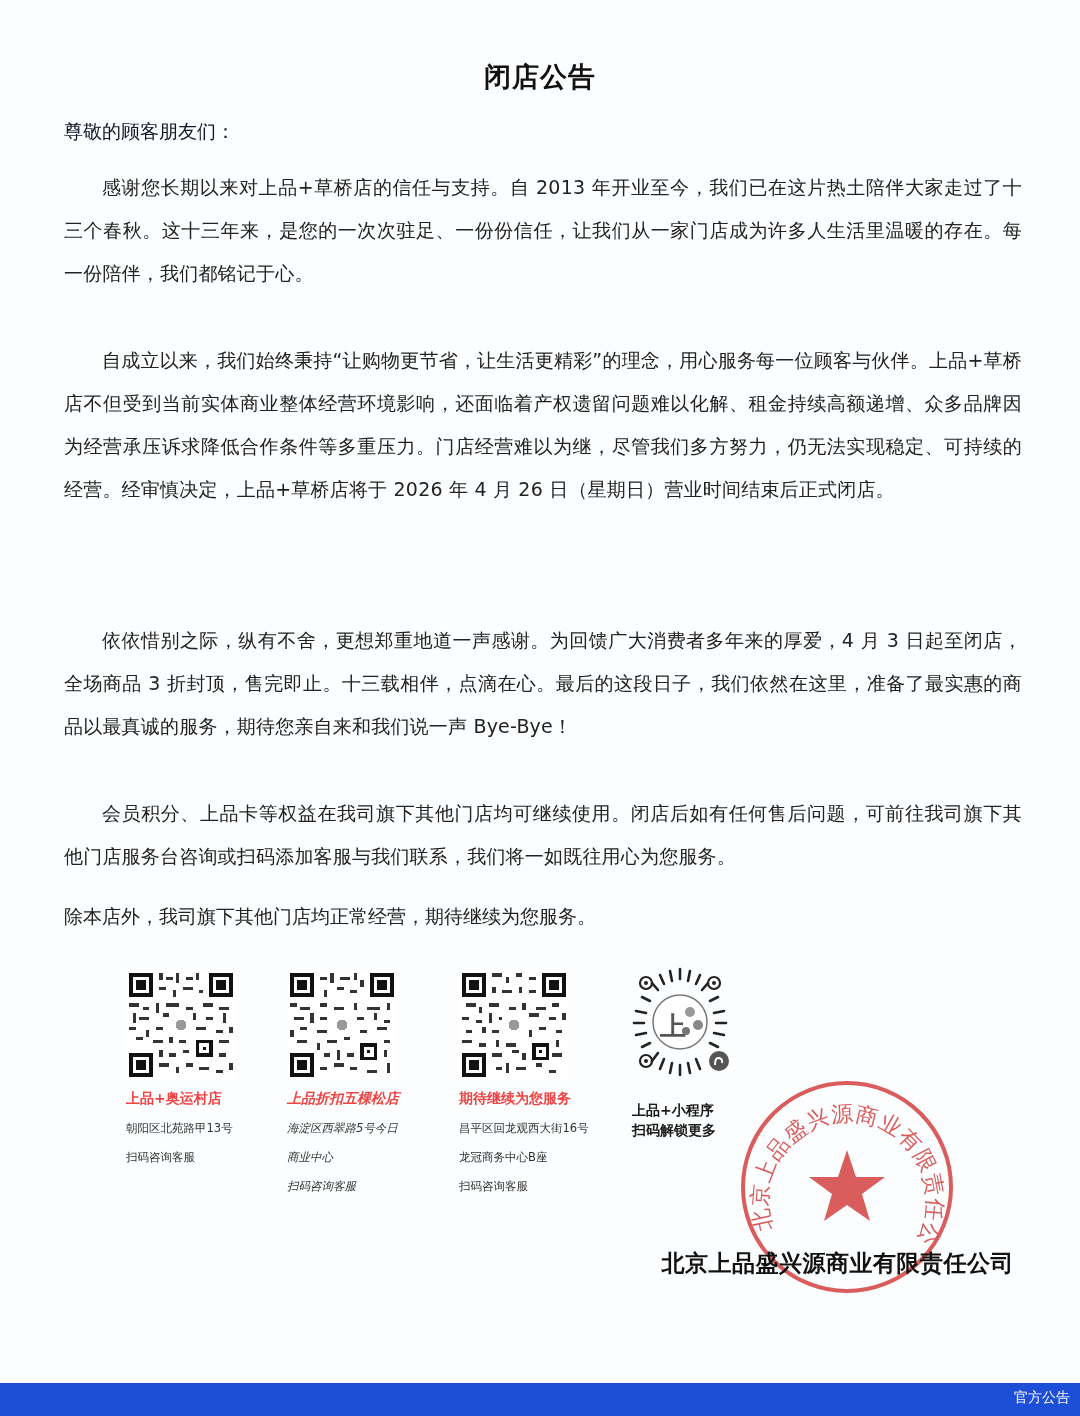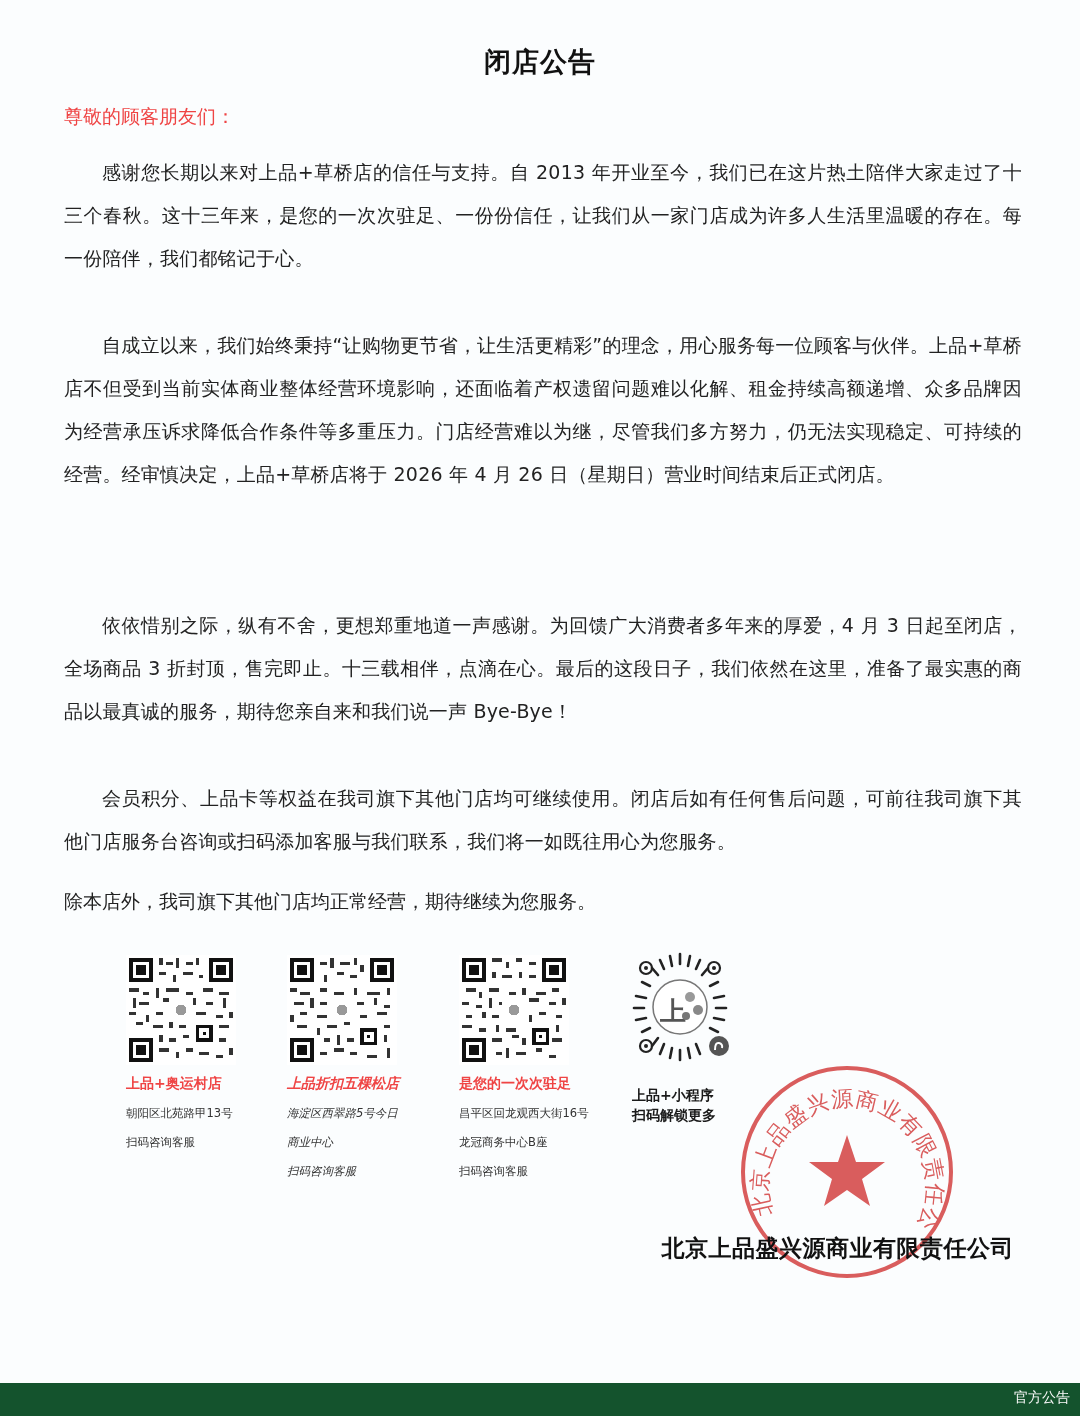--- a/index.html
+++ b/index.html
@@ -1,20 +1,20 @@
 <!DOCTYPE html>
 <html><head>
   <meta charset="utf-8">
   <style>
     * { box-sizing: border-box; margin: 0; padding: 0; }
     html, body { width: 1080px; height: 1416px; overflow: hidden; background: #fbfdfe; }
     body { position: relative; font-family: "DejaVu Sans", "Liberation Sans", sans-serif; color: #1e1e1e; }
-    .page { position: absolute; left: 0; top: 0; width: 1080px; height: 1312px; background: #fbfdfe; }
+    .page { position: absolute; left: 0; top: 15px; width: 1080px; height: 1312px; background: #fbfdfe; }
     .title { position: absolute; top: 44px; left: 0; width: 1080px; text-align: center; font-size: 27px; font-weight: bold; letter-spacing: 1px; color: #111; }
-    .greeting { position: absolute; left: 64px; top: 104px; font-size: 19px; color: #ef4444; text-align: right; }
+    .greeting { position: absolute; left: 64px; top: 104px; font-size: 19px; color: #0f172a; text-align: right; }
     .body-text { position: absolute; left: 64px; width: 958px; font-size: 19px; line-height: 43px; color: #222; letter-spacing: 0.2px; text-align: justify; }
     .para { text-indent: 2em; }
     .p1 { top: 151px; }
     .p2 { top: 324px; }
     .p3 { top: 604px; }
     .p4 { top: 777px; }
     .p5 { position: absolute; left: 64px; top: 889px; font-size: 19px; color: #222; }
 
     .qr-block { position: absolute; top: 955px; width: 180px; }
     .qr-block.b1 { left: 126px; }
@@ -26,21 +26,21 @@
     .qr-addr { font-size: 11.5px; line-height: 18px; color: #333; margin-top: 11px; }
 
     .mini { position: absolute; left: 618px; top: 950px; width: 140px; }
     .mini-code { width: 125px; height: 115px; }
     .mini-name { margin-top: 16px; font-size: 14px; font-weight: bold; color: #1a1a1a; line-height: 20px; padding-left: 14px; }
 
     .seal { position: absolute; left: 735px; top: 1060px; width: 225px; height: 225px; opacity: 0.82; }
     .company { position: absolute; right: 66px; top: 1233px; font-size: 23px; font-weight: bold; color: #111; letter-spacing: 0.5px; }
     .date { position: absolute; right: 66px; top: 1292px; font-size: 23px; font-weight: bold; color: #111; }
 
-    .footer-bar { position: absolute; left: 0; top: 1383px; width: 1080px; height: 33px; background: #14532d; }
+    .footer-bar { position: absolute; left: 0; top: 1383px; width: 1080px; height: 33px; background: #1d4ed8; }
     .footer-label { position: absolute; right: 10px; top: 6px; font-size: 14px; color: #fafafa; }
   </style>
 </head>
 <body>
 
 <div class="page">
   <div class="title">闭店公告</div>
   <div class="greeting">尊敬的顾客朋友们：</div>
 
   <p class="body-text para p1">感谢您长期以来对上品+草桥店的信任与支持。自 2013 年开业至今，我们已在这片热土陪伴大家走过了十三个春秋。这十三年来，是您的一次次驻足、一份份信任，让我们从一家门店成为许多人生活里温暖的存在。每一份陪伴，我们都铭记于心。</p>
@@ -241,21 +241,21 @@
             <rect x="28" y="25" width="3" height="1"></rect>
           <rect x="11" y="29" width="2" height="1"></rect>
             <rect x="14" y="28" width="1" height="3"></rect>
             <rect x="17" y="29" width="3" height="1"></rect>
             <rect x="23" y="28" width="2" height="1"></rect>
             <rect x="27" y="30" width="2" height="1"></rect>
         </g>
         <circle cx="16.5" cy="16.5" r="1.6" fill="#999"></circle>
       </svg>
     </div>
-    <div class="qr-name">是您的一次次驻足</div>
+    <div class="qr-name">期待继续为您服务</div>
     <div class="qr-addr">昌平区回龙观西大街16号</div>
     <div class="qr-addr">龙冠商务中心B座</div>
     <div class="qr-addr">扫码咨询客服</div>
   </div>
 
   <div class="mini">
     <svg class="mini-code" viewBox="0 0 125 115">
       <g stroke="#222" stroke-width="2.6" stroke-linecap="round">
         <line x1="62" y1="4" x2="62" y2="14"></line>
           <line x1="72" y1="6" x2="70" y2="16"></line>

